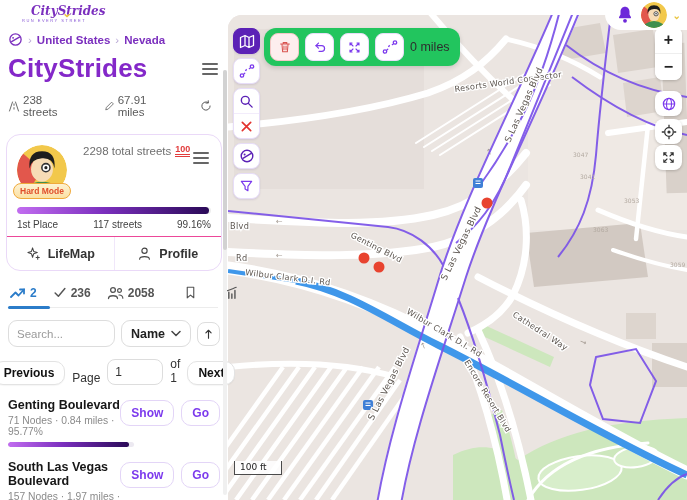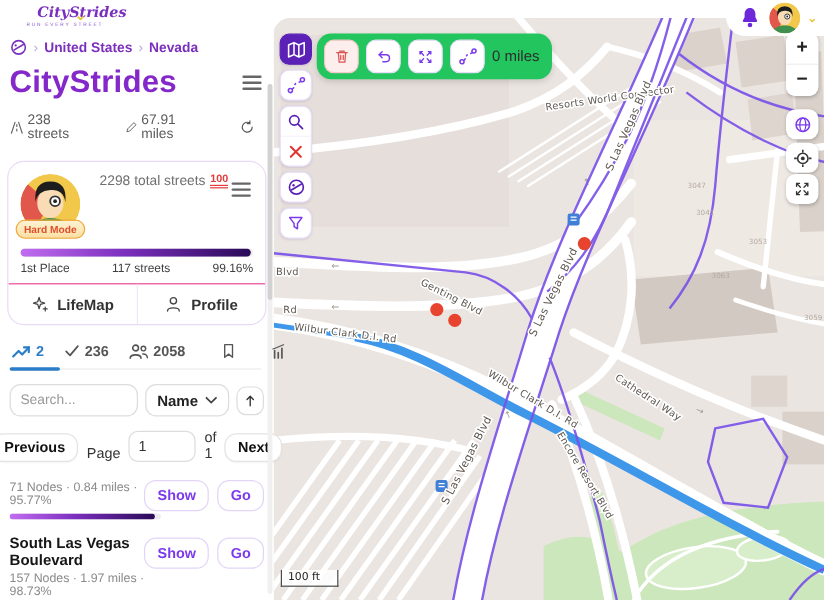--- a/index.html
+++ b/index.html
@@ -74,21 +74,21 @@
   .tool-group .tool-btn+.tool-btn{border-top:1px solid #f2ecfb;border-radius:0 0 8px 8px;}
   .htool{position:absolute;left:36px;top:13px;background:#22c55e;border-radius:12px;box-shadow:0 2px 5px rgba(0,0,0,.14);display:flex;align-items:center;gap:6px;padding:5px 10px 5px 6px;z-index:9;}
   .h-btn{width:27px;height:26px;border-radius:8px;display:flex;align-items:center;justify-content:center;cursor:pointer;border:1px solid #e7ddf8;background:#fff;}
   .h-btn.danger{background:#fdeeee;border-color:#f3c8c6;}
   .miles{font-size:12.5px;color:#2e2e2e;font-weight:400;}
   .rctrl{position:absolute;right:5px;z-index:10;}
   .zoom-group{top:12px;width:27px;background:#fff;border-radius:8px;box-shadow:0 1px 3px rgba(0,0,0,.2);display:flex;flex-direction:column;overflow:hidden;}
   .z-btn{height:26px;display:flex;align-items:center;justify-content:center;font-size:16px;font-weight:700;color:#222;cursor:pointer;background:#fff;}
   .z-btn+.z-btn{border-top:1px solid #eee;}
   .sq-btn{position:absolute;right:5px;width:27px;height:25px;background:#fff;border-radius:8px;box-shadow:0 1px 3px rgba(0,0,0,.2);display:flex;align-items:center;justify-content:center;cursor:pointer;z-index:10;}
-  .scalebar{position:absolute;left:6px;bottom:11px;background:rgba(255,255,255,.85);border:1px solid #4a4a4a;border-top:none;font-size:9px;color:#222;padding:1px 14px 2px 5px;z-index:8;font-family:"DejaVu Sans",sans-serif;}
+  .scalebar{position:absolute;left:6px;bottom:25px;background:rgba(255,255,255,.85);border:1px solid #4a4a4a;border-top:none;font-size:9px;color:#222;padding:1px 14px 2px 5px;z-index:8;font-family:"DejaVu Sans",sans-serif;}
 </style>
 </head>
 <body>
 
 <div class="logo">
   <span class="word">CityStrides</span>
   <span class="tag">RUN EVERY STREET</span>
 </div>
 <div class="logo-chev">⌄</div>
 
@@ -273,20 +273,21 @@
   <div class="pager">
     <button class="pg-btn">Previous</button>
     <span>Page</span>
     <input class="pg-input" value="1" style="">
     <span>of 1</span>
     <button class="pg-btn">Next</button>
   </div>
 
   <div class="street">
     <div class="info">
+      <div class="st-name">Genting Boulevard</div>
       <div class="st-meta">71 Nodes · 0.84 miles · 95.77%</div>
       <div class="st-track">
           <div class="st-fill" style="width: 95.77%;"></div>
         </div>
     </div>
     <div class="st-btns">
       <button class="show-btn">Show</button>
       <button class="go-btn">Go</button>
     </div>
   </div>

